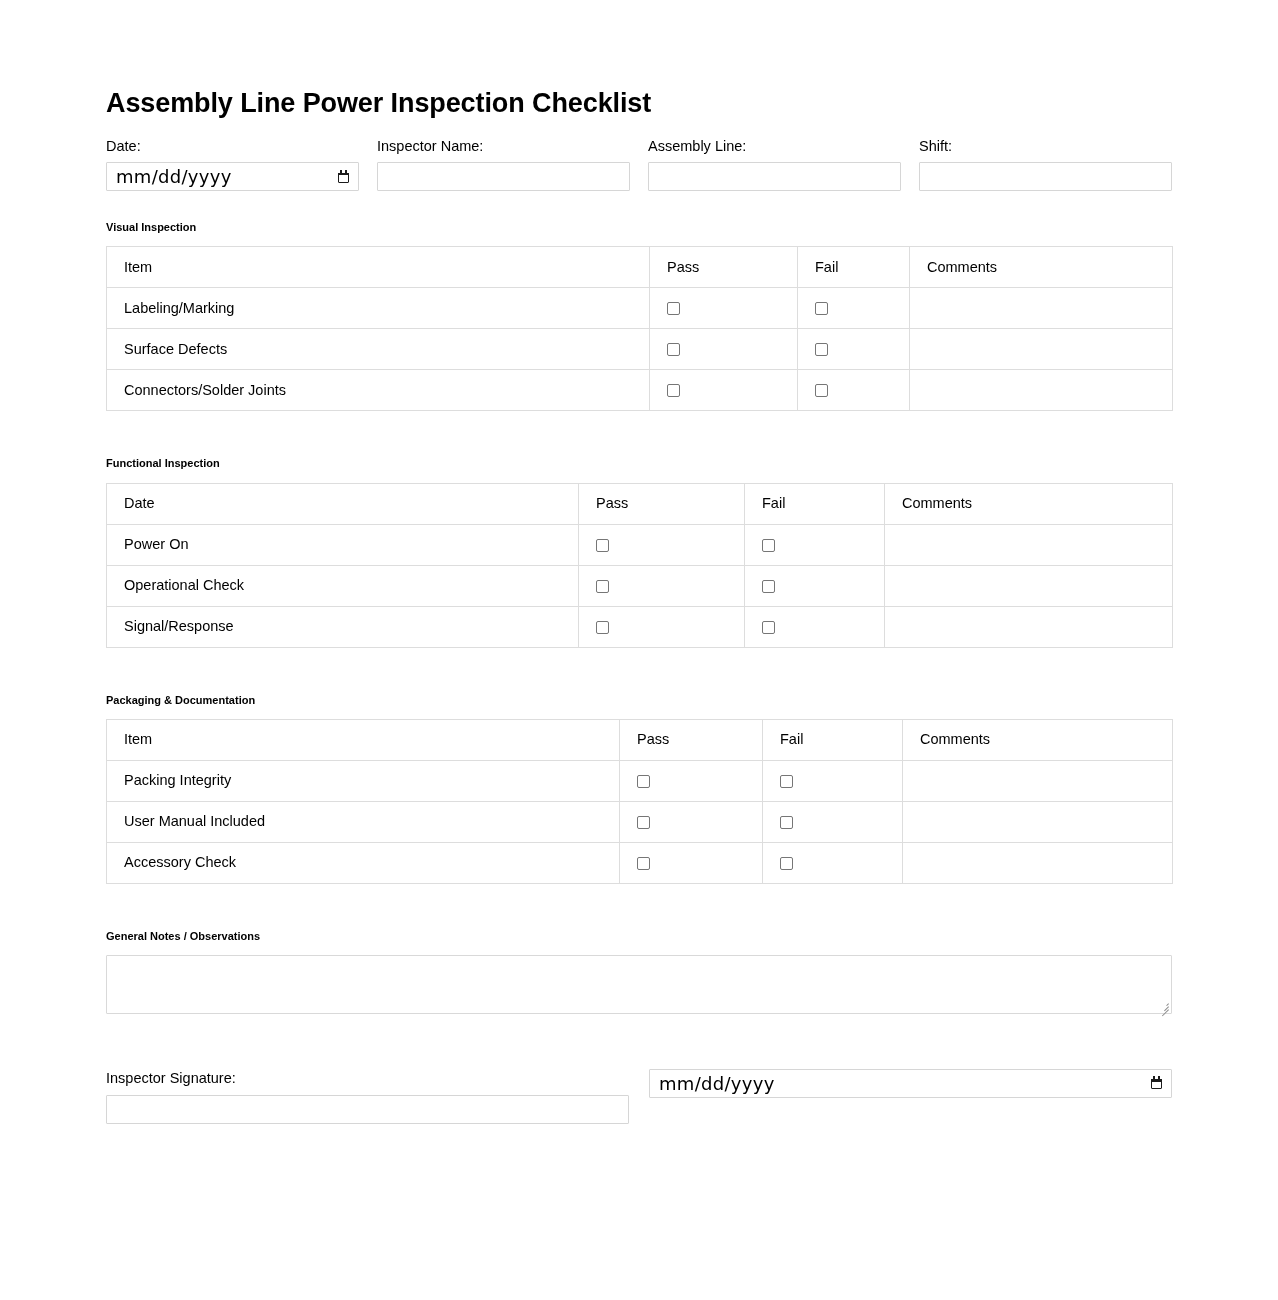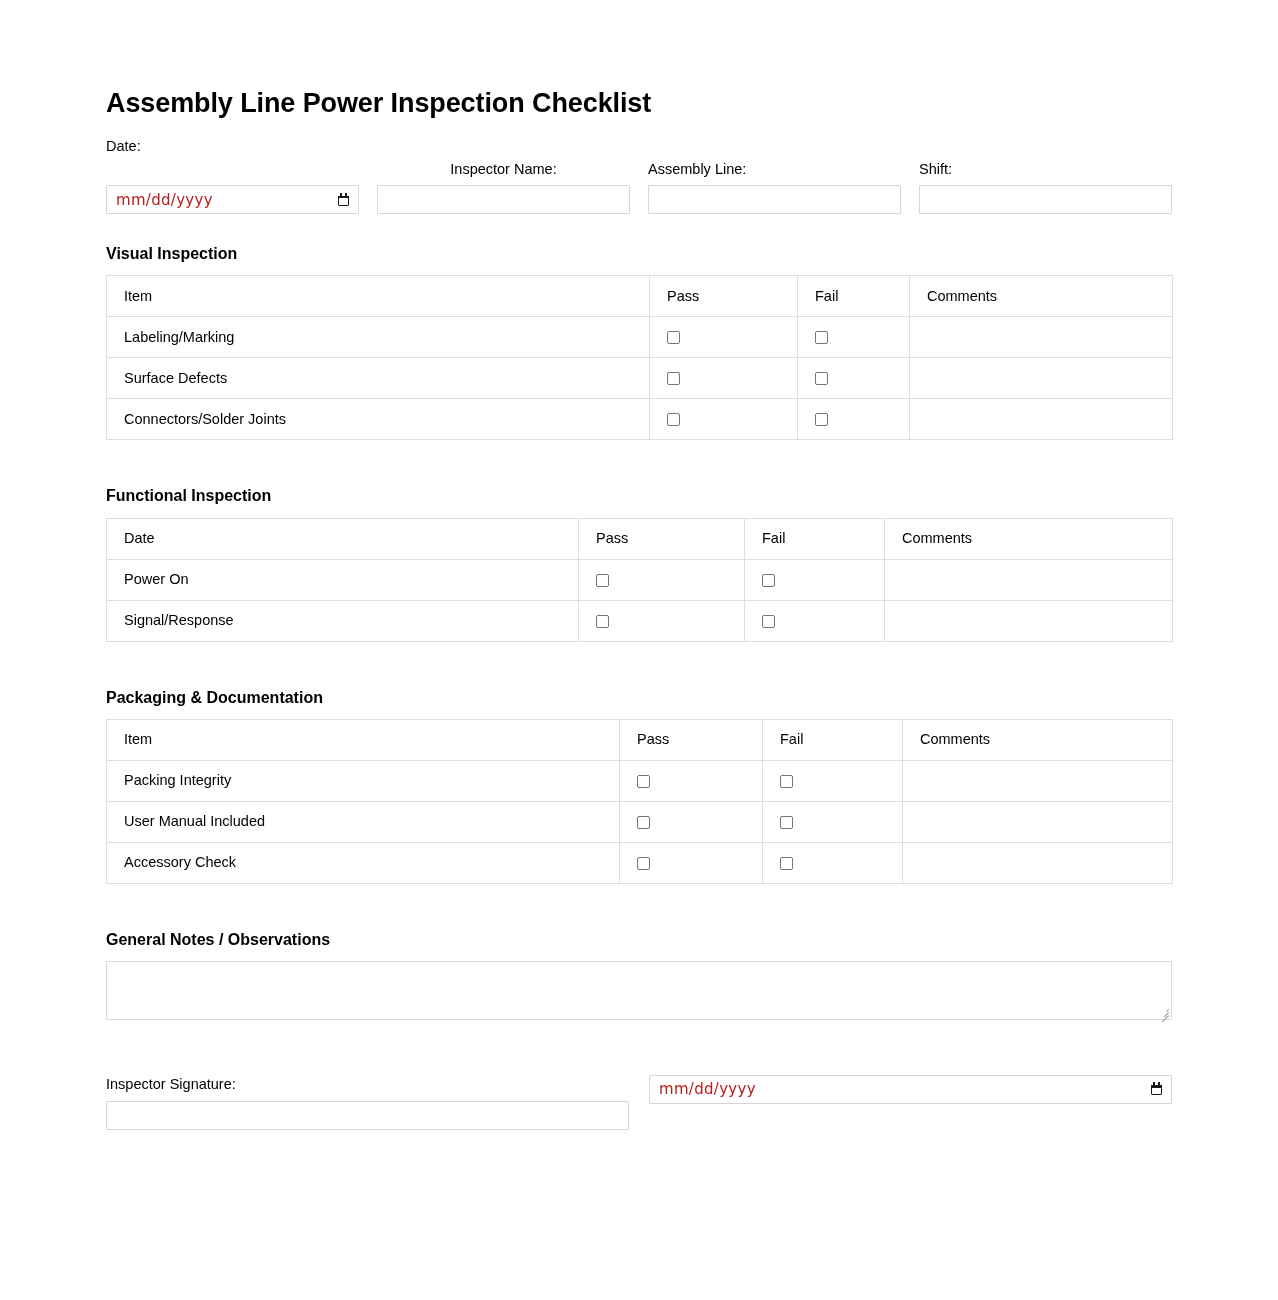--- a/index.html
+++ b/index.html
@@ -20,36 +20,36 @@
     width: 1278px;
   }
   h1.form-title {
     font-size: 27px;
     font-weight: bold;
     margin: 0 0 18px 0;
     letter-spacing: -0.1px;
     line-height: 1.15;
   }
   h2.section-heading {
-    font-size: 16px;
+    font-size: 11px;
     font-weight: bold;
     margin: 46px 0 12px 0;
     line-height: 1.2;
   }
   h2.section-heading.first { margin-top: 30px; }
 
   
   .meta-row {
     display: flex;
     gap: 18px;
     align-items: flex-end;
   }
   .meta-field { display: flex; flex-direction: column; }
-  .meta-field.date-col   { width: 254px; gap: 23px; }
-  .meta-field.name-col   { width: 254px; align-items: center; }
+  .meta-field.date-col   { width: 254px; }
+  .meta-field.name-col   { width: 254px; }
   .meta-field.line-col   { width: 254px; }
   .meta-field.shift-col  { width: 254px; }
   .field-label {
     font-size: 14.5px;
     line-height: 1.25;
     margin-bottom: 7px;
     color: #000;
   }
   .text-input {
     height: 29px;
@@ -70,23 +70,23 @@
     border: 1px solid #d6d6d6;
     background: #fff;
     border-radius: 1px;
     display: flex;
     align-items: center;
     padding: 0 7px 0 9px;
     width: 100%;
   }
   .date-placeholder {
     font-family: "DejaVu Sans", sans-serif;
-    font-size: 15px;
+    font-size: 18px;
     letter-spacing: 0.3px;
-    color: #b91c1c;
+    color: #000000;
     flex: 1 1 auto;
     white-space: nowrap;
   }
   .cal-icon {
     flex: 0 0 auto;
     width: 13px;
     height: 14px;
     position: relative;
   }
   .cal-icon .cal-body {
@@ -296,20 +296,26 @@
       </tr>
     </thead>
     <tbody>
       <tr>
         <td>Power On</td>
         <td><span class="cbox"></span></td>
         <td><span class="cbox"></span></td>
         <td></td>
       </tr>
       <tr>
+        <td>Operational Check</td>
+        <td><span class="cbox"></span></td>
+        <td><span class="cbox"></span></td>
+        <td></td>
+      </tr>
+      <tr>
         <td>Signal/Response</td>
         <td><span class="cbox"></span></td>
         <td><span class="cbox"></span></td>
         <td></td>
       </tr>
     </tbody>
   </table>
 
   <h2 class="section-heading">Packaging &amp; Documentation</h2>
   <table class="check-table t3">

